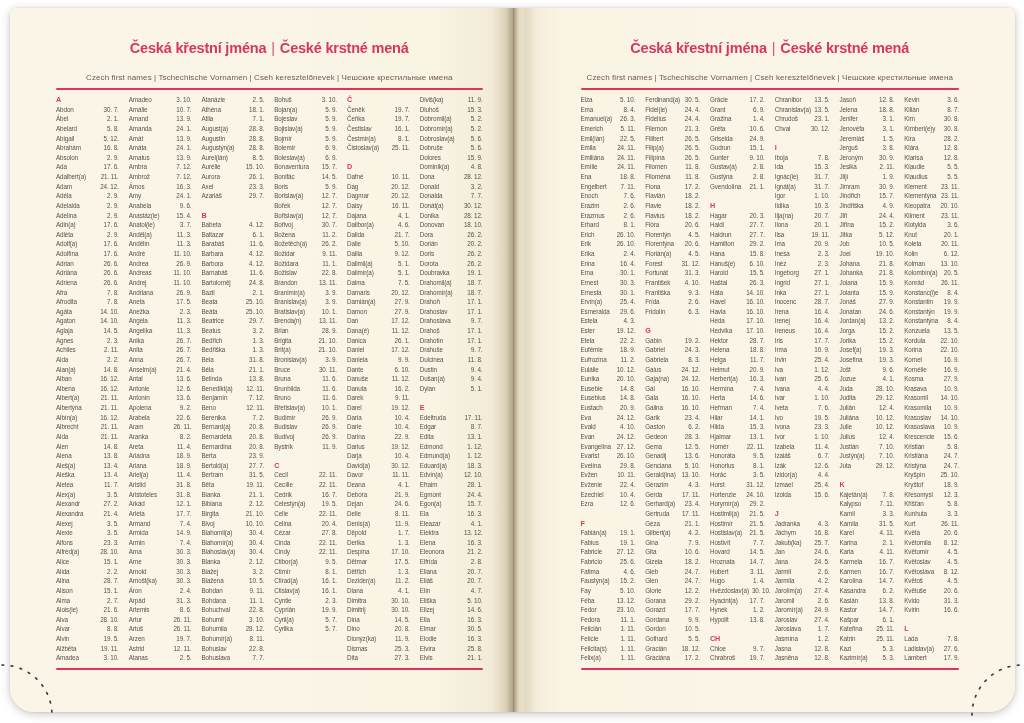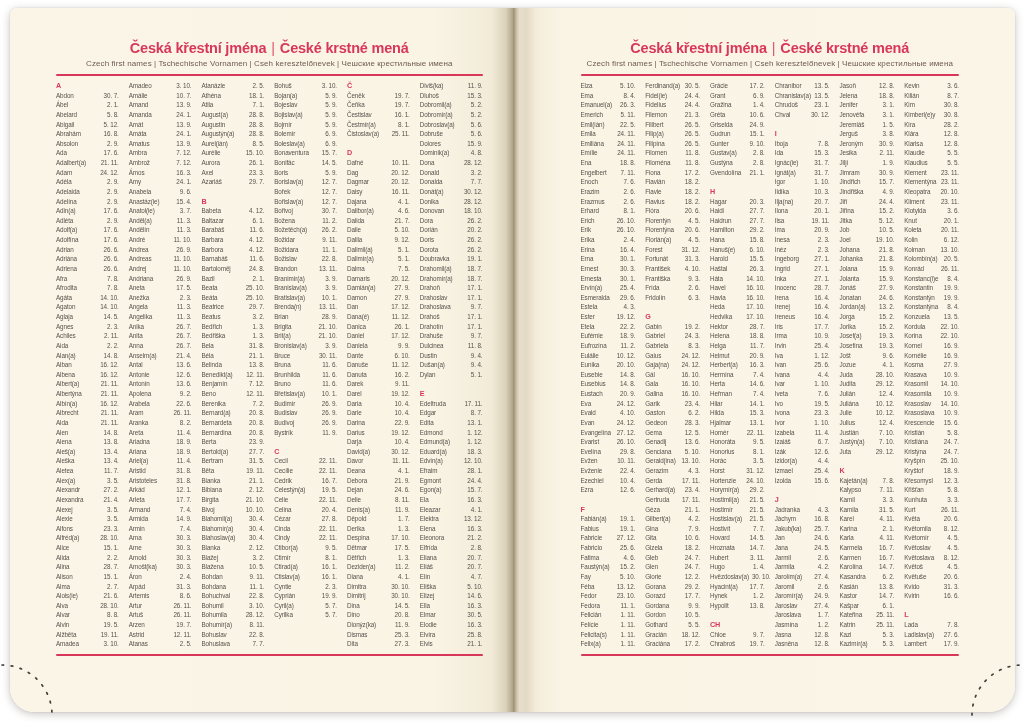--- a/index.html
+++ b/index.html
@@ -16,21 +16,21 @@
     background:linear-gradient(to right,#cfc3a6 0%,#e9e0ca 2%,#f5eedc 5%,#faf4e5 10%,#fbf5e8 100%);}
   .gutter{position:absolute;left:50%;transform:translateX(-50%);width:46px;top:0;bottom:0;
     pointer-events:none;z-index:3;
     background:linear-gradient(to right,rgba(0,0,0,0) 0%,rgba(110,90,55,.10) 34%,
       rgba(70,55,30,.30) 48%,rgba(60,45,25,.34) 51%,rgba(150,130,90,.15) 58%,
       rgba(255,255,255,.20) 64%,rgba(110,90,55,.07) 78%,rgba(0,0,0,0) 100%);}
 
   .pghead{text-align:center;padding-top:31px;}
   .ttl{color:var(--accent);font-weight:bold;font-size:14.5px;letter-spacing:-.2px;line-height:18px;}
   .ttl .sep{font-weight:400;padding:0 5px;opacity:.85;}
-  .sub{color:var(--sub);font-size:8px;line-height:10px;margin-top:2px;letter-spacing:.1px;}
+  .sub{color:var(--sub);font-size:8px;line-height:10px;margin-top:16px;letter-spacing:.1px;}
   .rule{height:2px;background:var(--accent);margin-top:5px;border-radius:1px;}
   .rule.bottom{margin-top:3px;}
 
   .page .inner{position:absolute;top:0;bottom:8px;}
   .page.left .inner{left:46px;right:30px;}
   .page.right .inner{left:68px;right:56px;}
 
   .cols{display:flex;gap:10px;margin-top:5px;height:570px;overflow:hidden;}
   .col{flex:1 1 0;min-width:0;display:flex;flex-direction:column;}
   .row{display:flex;justify-content:space-between;align-items:baseline;

